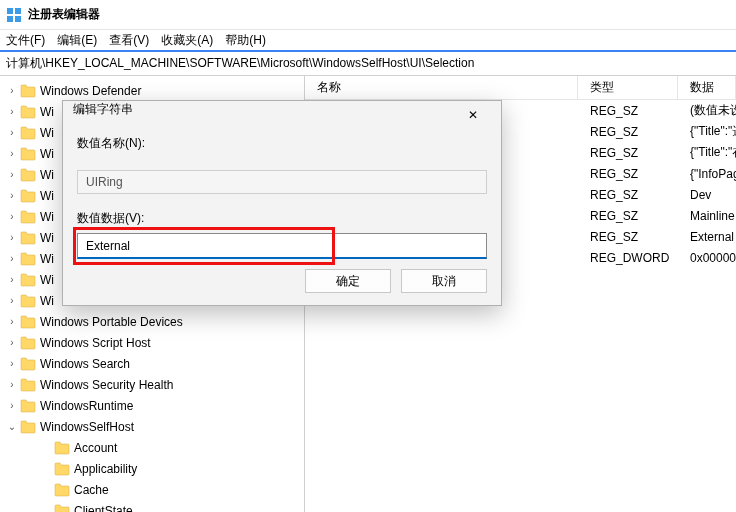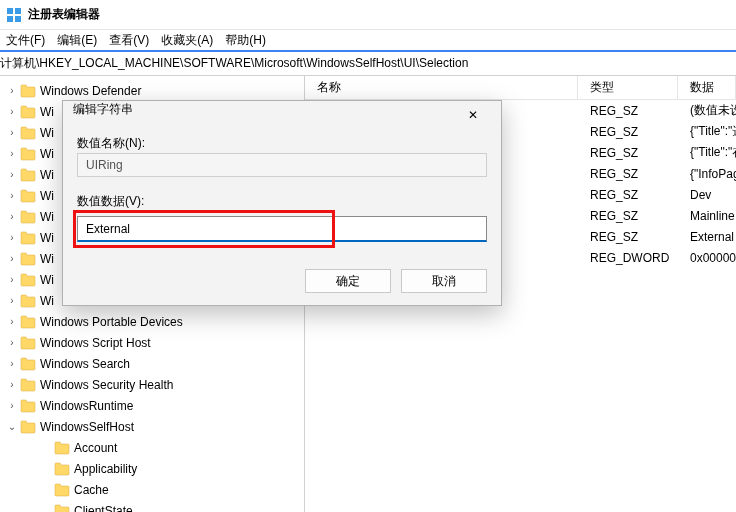--- a/index.html
+++ b/index.html
@@ -5,21 +5,21 @@
 * { box-sizing: border-box; margin: 0; padding: 0; font-family: "Segoe UI", "Microsoft YaHei", sans-serif; font-size: 12px; }
 body { background: #fff; width: 736px; height: 512px; overflow: hidden; position: relative; }
 
 .titlebar { height: 30px; display: flex; align-items: center; padding-left: 6px; border-bottom: 1px solid #e5e5e5; font-weight: bold; }
 .titlebar .app-icon { width: 16px; height: 16px; margin-right: 6px; }
 .titlebar .title { color: #000; }
 
 .menubar { height: 22px; display: flex; align-items: center; padding-left: 6px; gap: 12px; border-bottom: 2px solid #3b82f6; }
 .menubar span { color: #000; cursor: default; }
 
-.addressbar { height: 24px; display: flex; align-items: center; border-bottom: 1px solid #d0d0d0; }
+.addressbar { height: 24px; display: flex; align-items: center; padding-left: 6px; border-bottom: 1px solid #d0d0d0; }
 .addressbar input { border: none; width: 100%; outline: none; color: #000; background: transparent; }
 
 .main { display: flex; height: calc(512px - 30px - 22px - 24px); }
 .tree { width: 305px; border-right: 1px solid #d0d0d0; overflow: hidden; padding-top: 4px; }
 .tree-item { display: flex; align-items: center; height: 21px; padding-left: 6px; white-space: nowrap; }
 .chev { width: 12px; text-align: center; color: #5a5a5a; font-size: 10px; display: inline-block; }
 .folder { width: 16px; height: 14px; margin: 0 4px 0 2px; display: inline-block; vertical-align: middle; }
 .folder svg { display: block; }
 .tree-item .label { color: #000; }
 .indent1 { padding-left: 40px; }
@@ -36,21 +36,21 @@
 .cell-name { width: 273px; }
 .cell-type { width: 100px; }
 .cell-data { flex: 1; }
 
 
 .dialog { position: absolute; left: 62px; top: 100px; width: 440px; height: 206px; background: #f3f3f3; border: 1px solid #b0b0b0; box-shadow: 0 8px 24px rgba(0,0,0,0.25); }
 .dialog-title { height: 30px; display: flex; align-items: flex-start; padding: 0 10px; color: #000; justify-content: space-between; }
 .dialog-close { width: 36px; height: 28px; display: flex; align-items: center; justify-content: center; color: #000; }
 .dialog-body { padding: 4px 14px 0 14px; }
 .dlg-label { color: #000; margin-top: 0; }
-.dlg-field-readonly { margin-top: 1px; height: 24px; background: #f5f5f5; border: 1px solid #cfcfcf; display: flex; align-items: center; padding: 0 8px; color: #555; }
+.dlg-field-readonly { margin-top: 18px; height: 24px; background: #f5f5f5; border: 1px solid #cfcfcf; display: flex; align-items: center; padding: 0 8px; color: #555; }
 .dlg-field-edit-wrap { margin-top: 6px; position: relative; }
 .dlg-field-edit { height: 26px; width: 100%; background: #fff; border: 1px solid #8a8a8a; padding: 0 8px; color: #000; outline: none; border-bottom: 2px solid #0067c0; }
 .highlight-box { position: absolute; left: -4px; top: -6px; width: 262px; height: 38px; border: 3px solid #e11; pointer-events: none; }
 .dialog-buttons { position: absolute; right: 14px; bottom: 12px; display: flex; gap: 10px; }
 .dlg-btn { width: 86px; height: 24px; background: #fdfdfd; border: 1px solid #c8c8c8; display: flex; align-items: center; justify-content: center; color: #000; cursor: default; }
 </style>
 </head>
 <body>
 
 <div class="titlebar">

